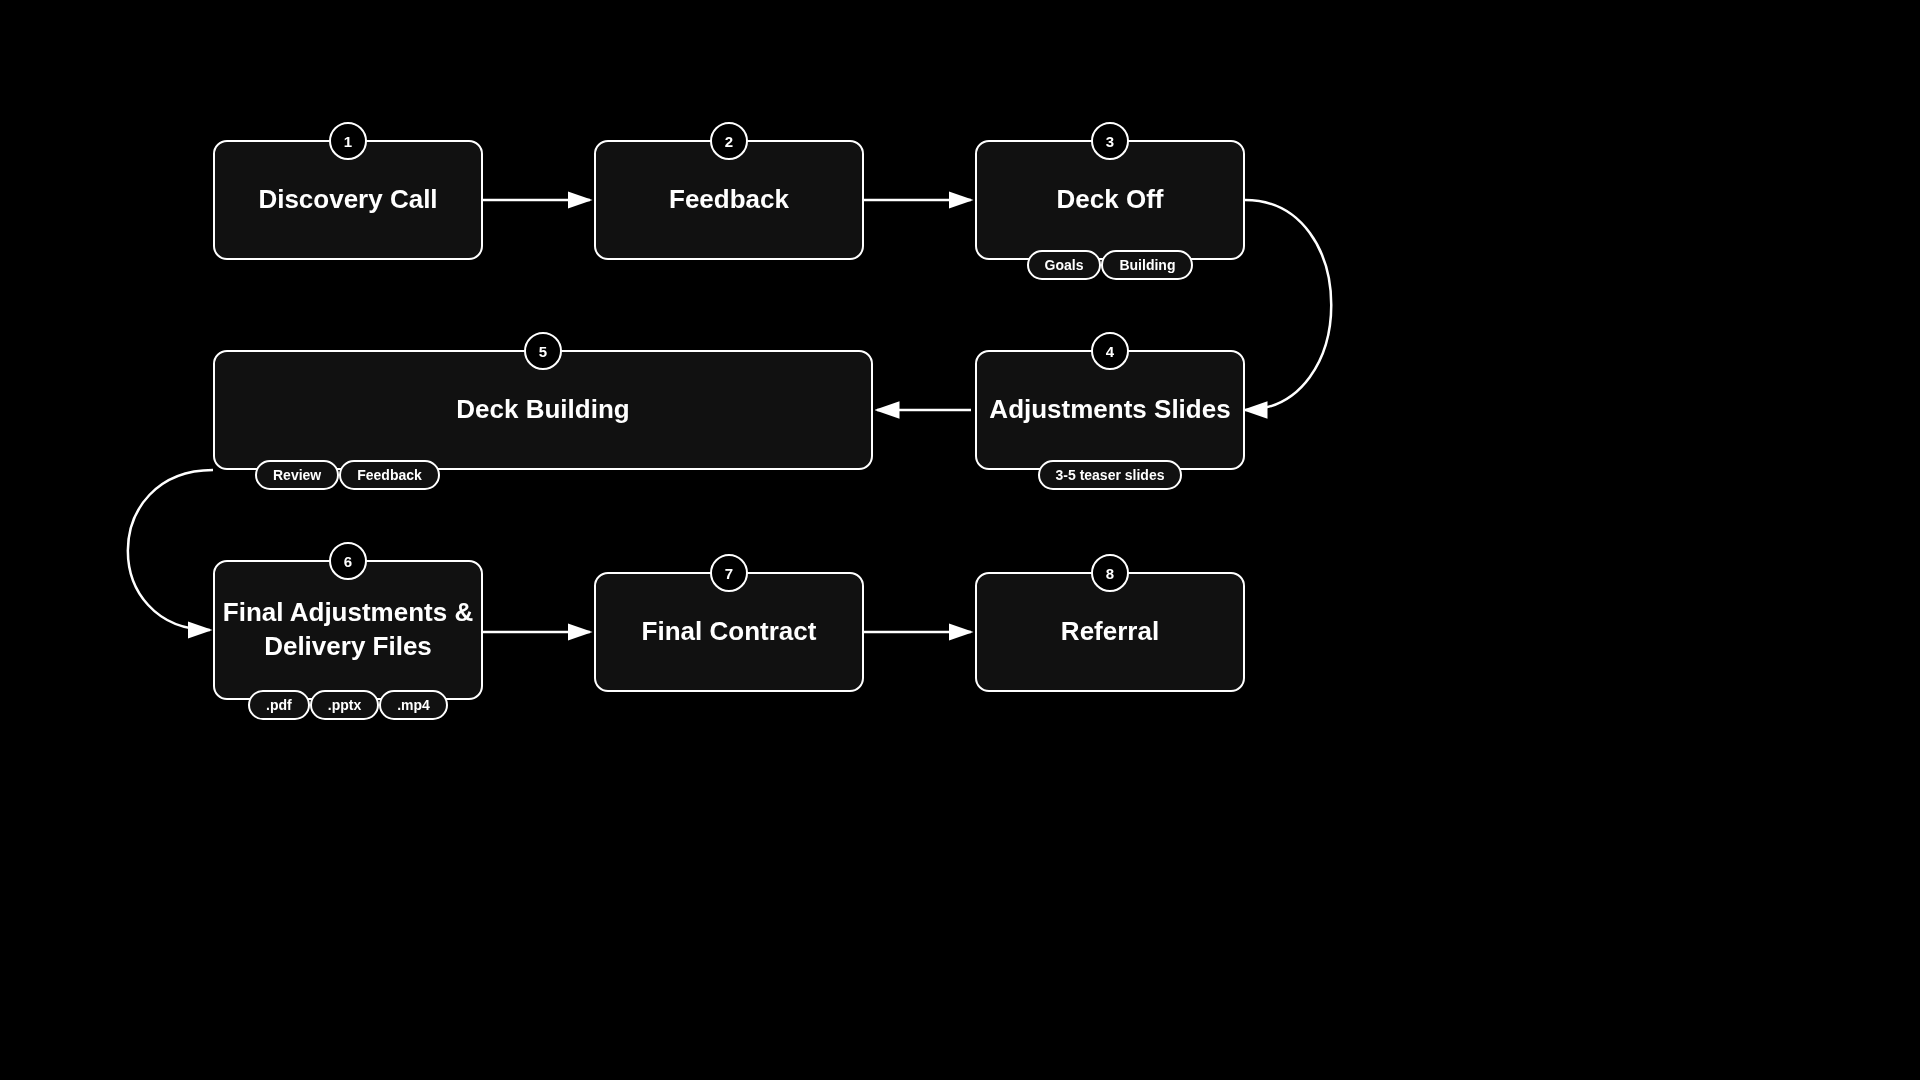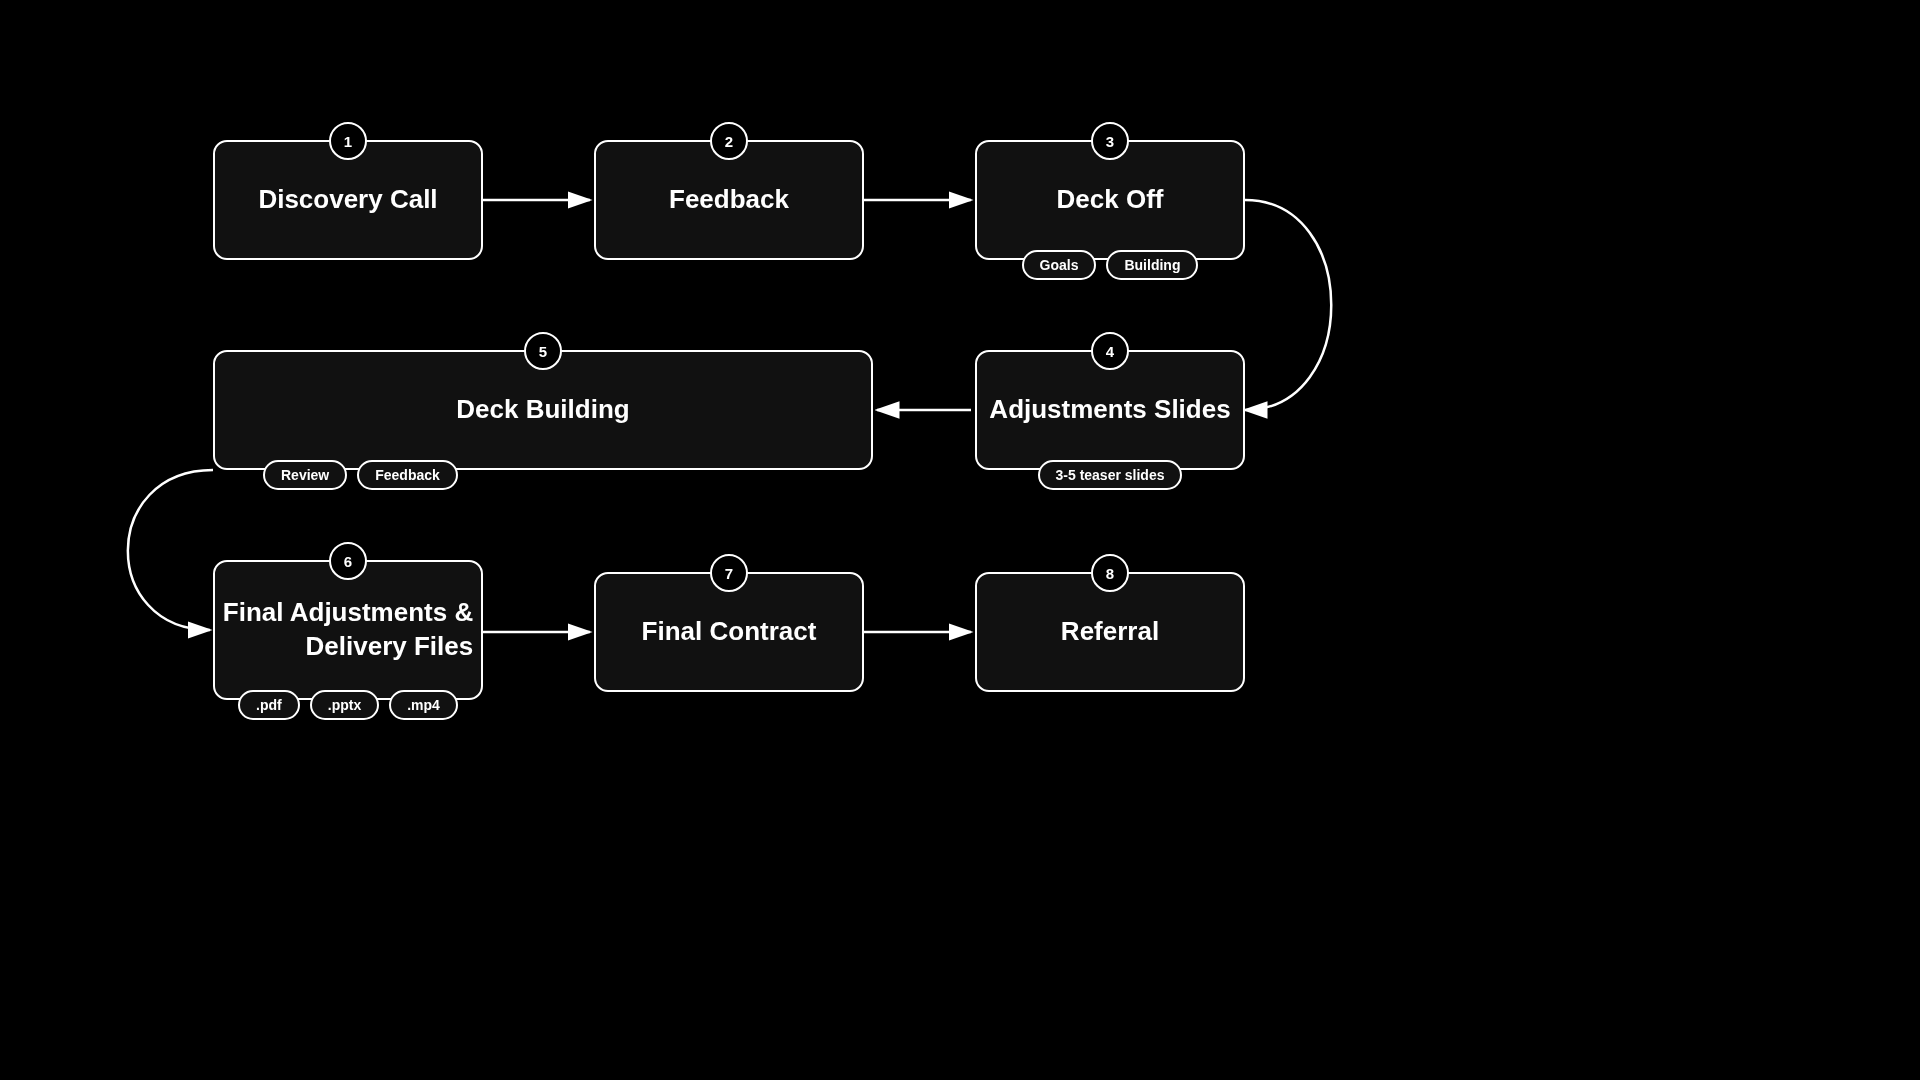--- a/index.html
+++ b/index.html
@@ -48,21 +48,20 @@
       align-items: center;
       justify-content: center;
       color: #fff;
       font-size: 15px;
       font-weight: 600;
     }
     .tags {
       position: absolute;
       bottom: -22px;
       display: flex;
-      gap: 10px;
       justify-content: center;
     }
     .tag {
       border: 2px solid #fff;
       border-radius: 20px;
       background: #111;
       color: #fff;
       font-size: 14px;
       font-weight: 600;
       padding: 5px 16px;
@@ -146,31 +145,31 @@
     <div class="tags" style="bottom:-22px;margin-top:24px;">
       <span class="tag">3-5 teaser slides</span>
     </div>
   </div>
 
   <div class="node" style="left:213px; top:350px; width:660px; height:120px;">
     <div class="step-circle" style="left:50%; transform:translateX(-50%);">
       <span>5</span>
     </div>
     <span class="node-title">Deck Building</span>
-    <div class="tags" style="bottom:-22px; left:48px; justify-content:flex-start;">
+    <div class="tags" style="bottom:-22px; left:40px; justify-content:flex-start;">
       <span class="tag">Review</span>
       <span class="tag">Feedback</span>
     </div>
   </div>
 
   <div class="node" style="left:213px; top:560px; width:270px; height:140px;">
     <div class="step-circle">
       <span>6</span>
     </div>
-    <span class="node-title" style="white-space:pre-line;text-align:right;">Final Adjustments &amp;
+    <span class="node-title" style="white-space:pre-line;">Final Adjustments &amp;
 Delivery Files</span>
     <div class="tags" style="bottom:-22px;">
       <span class="tag">.pdf</span>
       <span class="tag">.pptx</span>
       <span class="tag">.mp4</span>
     </div>
   </div>
 
   <div class="node" style="left:594px; top:572px; width:270px; height:120px;">
     <div class="step-circle">

